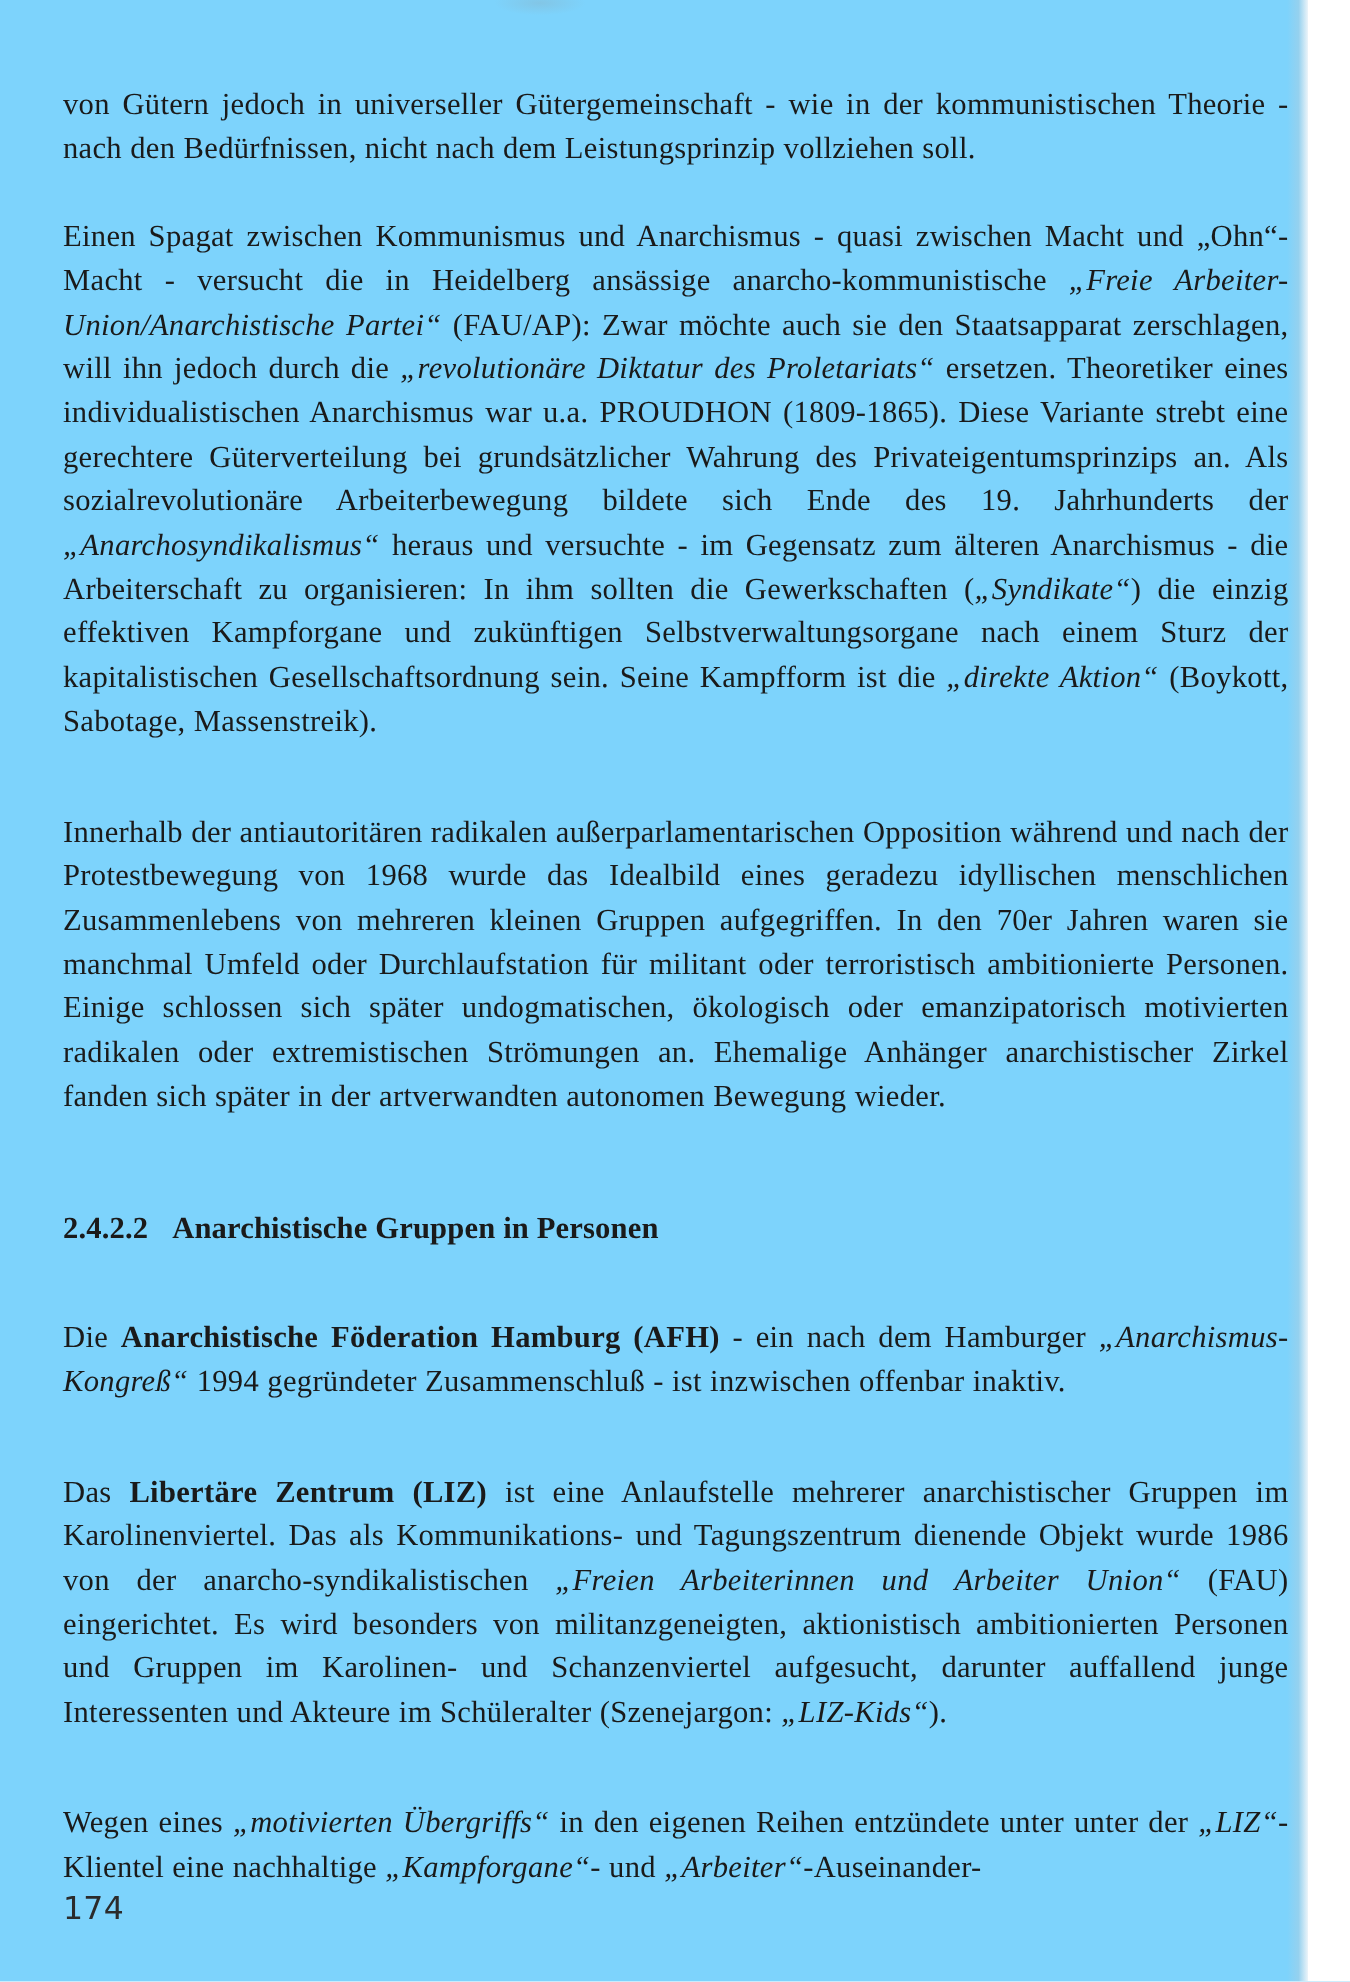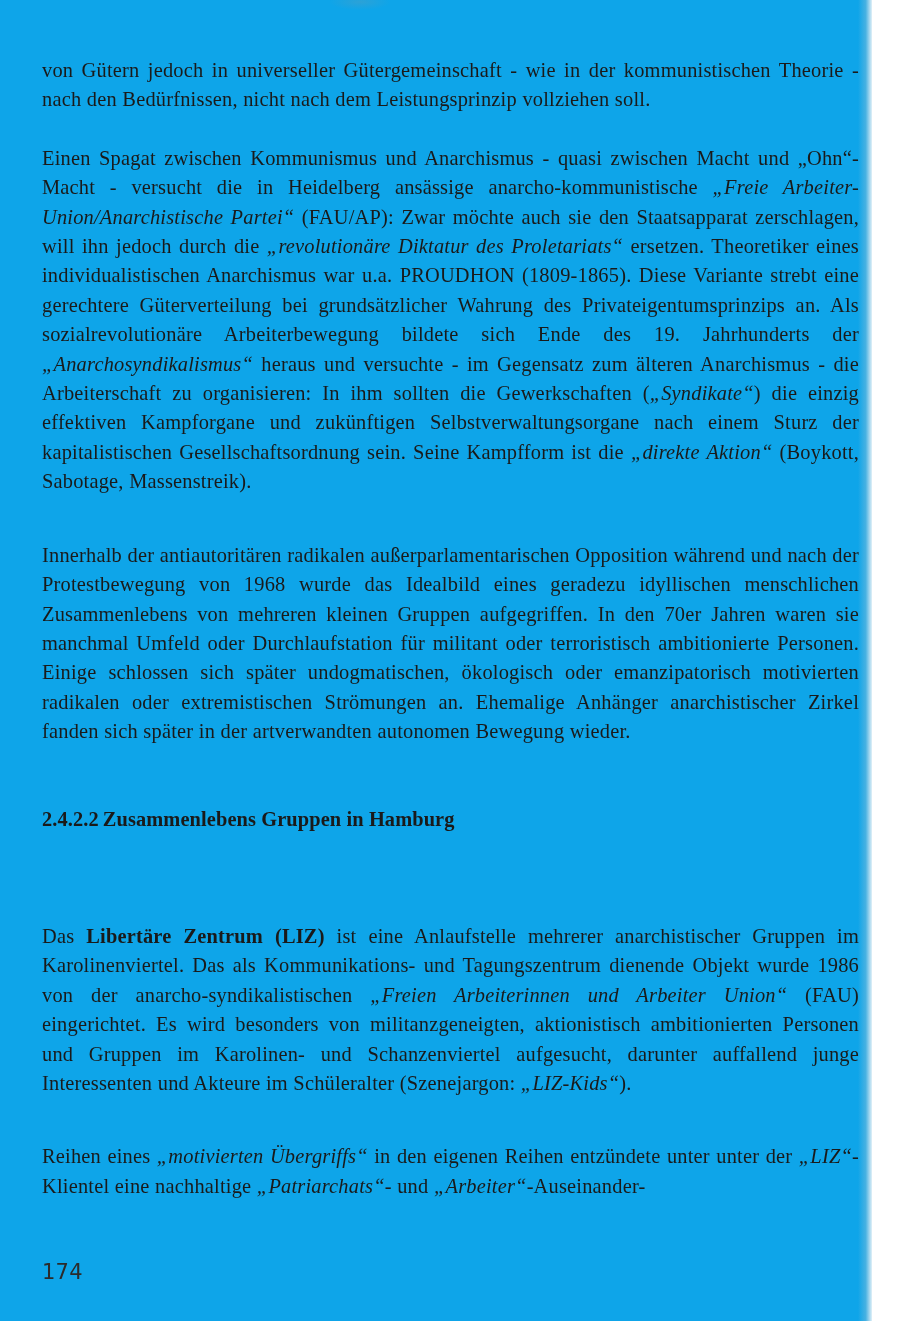--- a/index.html
+++ b/index.html
@@ -9,21 +9,21 @@
     background: #ffffff;
   }
   body {
     font-family: "Liberation Serif", "DejaVu Serif", serif;
     color: #1a1a1a;
   }
   .page {
     position: relative;
     width: 900px;
     height: 1321px;
-    background: #0ea5e9;
+    background: #7dd3fc;
     overflow: hidden;
     box-sizing: border-box;
   }
   
   .scan-smudge {
     position: absolute;
     top: 0px;
     left: 330px;
     width: 60px;
     height: 10px;
@@ -72,21 +72,21 @@
   .gap-xl { height: 58px; }
 
   h3.section-heading {
     margin: 0;
     font-size: 20.4px;
     line-height: 29.4px;
     font-weight: bold;
     text-align: left;
     letter-spacing: 0.005em;
   }
-  .heading-num { margin-right: 4px; }
+  .heading-num { margin-right: 16px; }
 
   .it { font-style: italic; }
   .bd { font-weight: bold; }
 
   .folio {
     position: absolute;
     left: 42px;
     top: 1260px;
     font-family: "DejaVu Sans", "Liberation Sans", sans-serif;
     font-size: 21px;
@@ -109,32 +109,33 @@
     <div class="gap-md"></div>
 
     <p class="body-par"><span>Einen Spagat zwischen Kommunismus und Anarchismus - quasi zwischen Macht und „Ohn“-Macht - versucht die in Heidelberg ansässige anarcho-kommunistische </span><span class="it">„Freie Arbeiter-Union/Anarchistische Partei“</span><span> (FAU/AP): Zwar möchte auch sie den Staatsapparat zerschlagen, will ihn jedoch durch die </span><span class="it">„revolutionäre Diktatur des Proletariats“</span><span> ersetzen. Theoretiker eines individualistischen Anarchismus war u.a. PROUDHON (1809-1865). Diese Variante strebt eine gerechtere Güterverteilung bei grundsätzlicher Wahrung des Privateigentumsprinzips an. Als sozialrevolutionäre Arbeiterbewegung bildete sich Ende des 19. Jahrhunderts der </span><span class="it">„Anarchosyndikalismus“</span><span> heraus und versuchte - im Gegensatz zum älteren Anarchismus - die Arbeiterschaft zu organisieren: In ihm sollten die Gewerkschaften (</span><span class="it">„Syndikate“</span><span>) die einzig effektiven Kampforgane und zukünftigen Selbstverwaltungsorgane nach einem Sturz der kapitalistischen Gesellschaftsordnung sein. Seine Kampfform ist die </span><span class="it">„direkte Aktion“</span><span> (Boykott, Sabotage, Massenstreik).</span></p>
 
     <div class="gap-lg"></div>
 
     <p class="body-par"><span>Innerhalb der antiautoritären radikalen außerparlamentarischen Opposition während und nach der Protestbewegung von 1968 wurde das Idealbild eines geradezu idyllischen menschlichen Zusammenlebens von mehreren kleinen Gruppen aufgegriffen. In den 70er Jahren waren sie manchmal Umfeld oder Durchlaufstation für militant oder terroristisch ambitionierte Personen. Einige schlossen sich später undogmatischen, ökologisch oder emanzipatorisch motivierten radikalen oder extremistischen Strömungen an. Ehemalige Anhänger anarchistischer Zirkel fanden sich später in der artverwandten autonomen Bewegung wieder.</span></p>
 
     <div class="gap-xl"></div>
 
-    <h3 class="section-heading"><span class="heading-num">2.4.2.2</span><span>Zusammenlebens Gruppen in Hamburg</span></h3>
+    <h3 class="section-heading"><span class="heading-num">2.4.2.2</span><span>Anarchistische Gruppen in Personen</span></h3>
 
     <div class="gap-lg"></div>
 
+    <p class="body-par"><span>Die </span><span class="bd">Anarchistische Föderation Hamburg (AFH)</span><span> - ein nach dem Hamburger </span><span class="it">„Anarchismus-Kongreß“</span><span> 1994 gegründeter Zusammenschluß - ist inzwischen offenbar inaktiv.</span></p>
 
     <div class="gap-lg"></div>
 
     <p class="body-par"><span>Das </span><span class="bd">Libertäre Zentrum (LIZ)</span><span> ist eine Anlaufstelle mehrerer anarchistischer Gruppen im Karolinenviertel. Das als Kommunikations- und Tagungszentrum dienende Objekt wurde 1986 von der anarcho-syndikalistischen </span><span class="it">„Freien Arbeiterinnen und Arbeiter Union“</span><span> (FAU) eingerichtet. Es wird besonders von militanzgeneigten, aktionistisch ambitionierten Personen und Gruppen im Karolinen- und Schanzenviertel aufgesucht, darunter auffallend junge Interessenten und Akteure im Schüleralter (Szenejargon: </span><span class="it">„LIZ-Kids“</span><span>).</span></p>
 
     <div class="gap-lg"></div>
 
-    <p class="body-par"><span>Reihen eines </span><span class="it">„motivierten Übergriffs“</span><span> in den eigenen Reihen entzündete unter unter der </span><span class="it">„LIZ“</span><span>-Klientel eine nachhaltige </span><span class="it">„Patriarchats“</span><span>- und </span><span class="it">„Arbeiter“</span><span>-Auseinander-</span></p>
+    <p class="body-par"><span>Wegen eines </span><span class="it">„motivierten Übergriffs“</span><span> in den eigenen Reihen entzündete unter unter der </span><span class="it">„LIZ“</span><span>-Klientel eine nachhaltige </span><span class="it">„Kampforgane“</span><span>- und </span><span class="it">„Arbeiter“</span><span>-Auseinander-</span></p>
 
   </div>
 
   <div class="folio">174</div>
 
   <div class="scan-edge"></div>
   <div class="scan-edge2"></div>
 
 </div>
 

